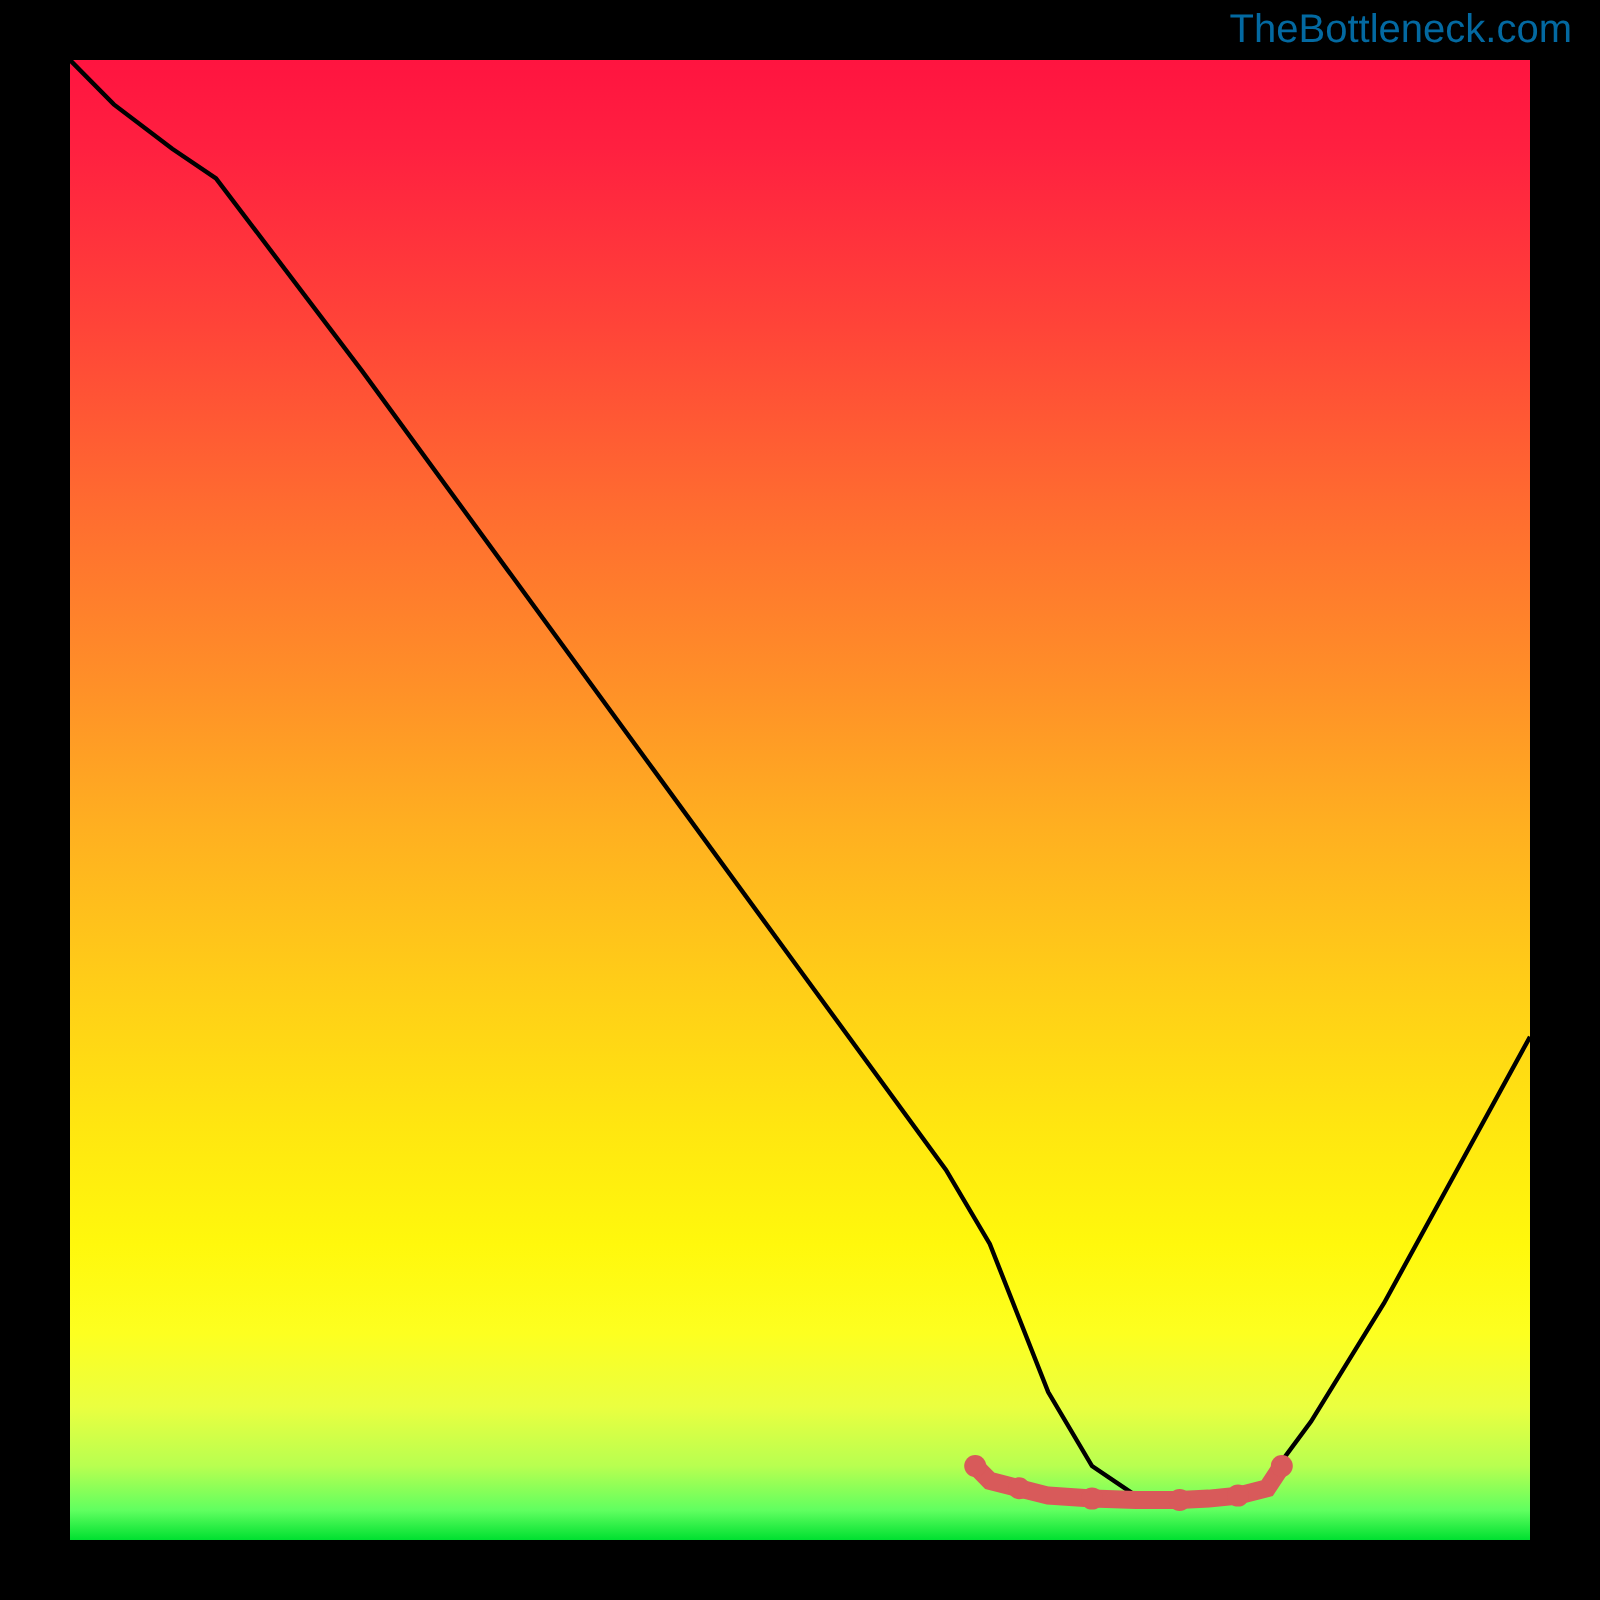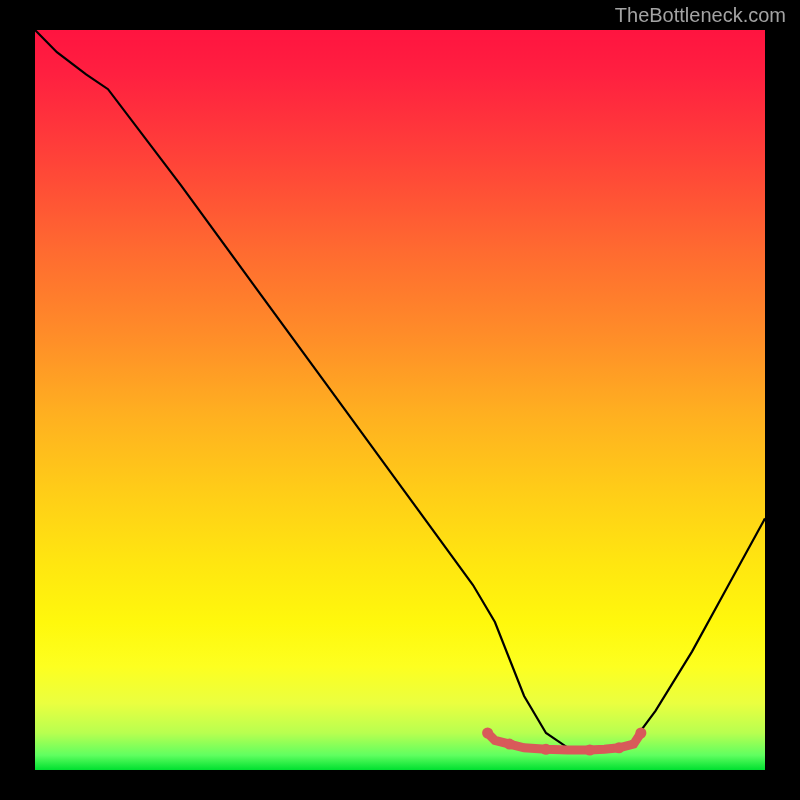--- a/index.html
+++ b/index.html
@@ -8,21 +8,21 @@
     width: 800px;
     height: 800px;
     background: #000;
     position: relative;
     font-family: Arial, sans-serif;
   }
   .watermark {
     position: absolute;
     top: 4px;
     right: 14px;
-    color: #a3a3a3;
+    color: #0369a1;
     font-size: 20px;
     font-weight: 500;
     z-index: 10;
   }
   .plot-area {
     position: absolute;
     left: 35px;
     top: 30px;
     width: 730px;
     height: 740px;

